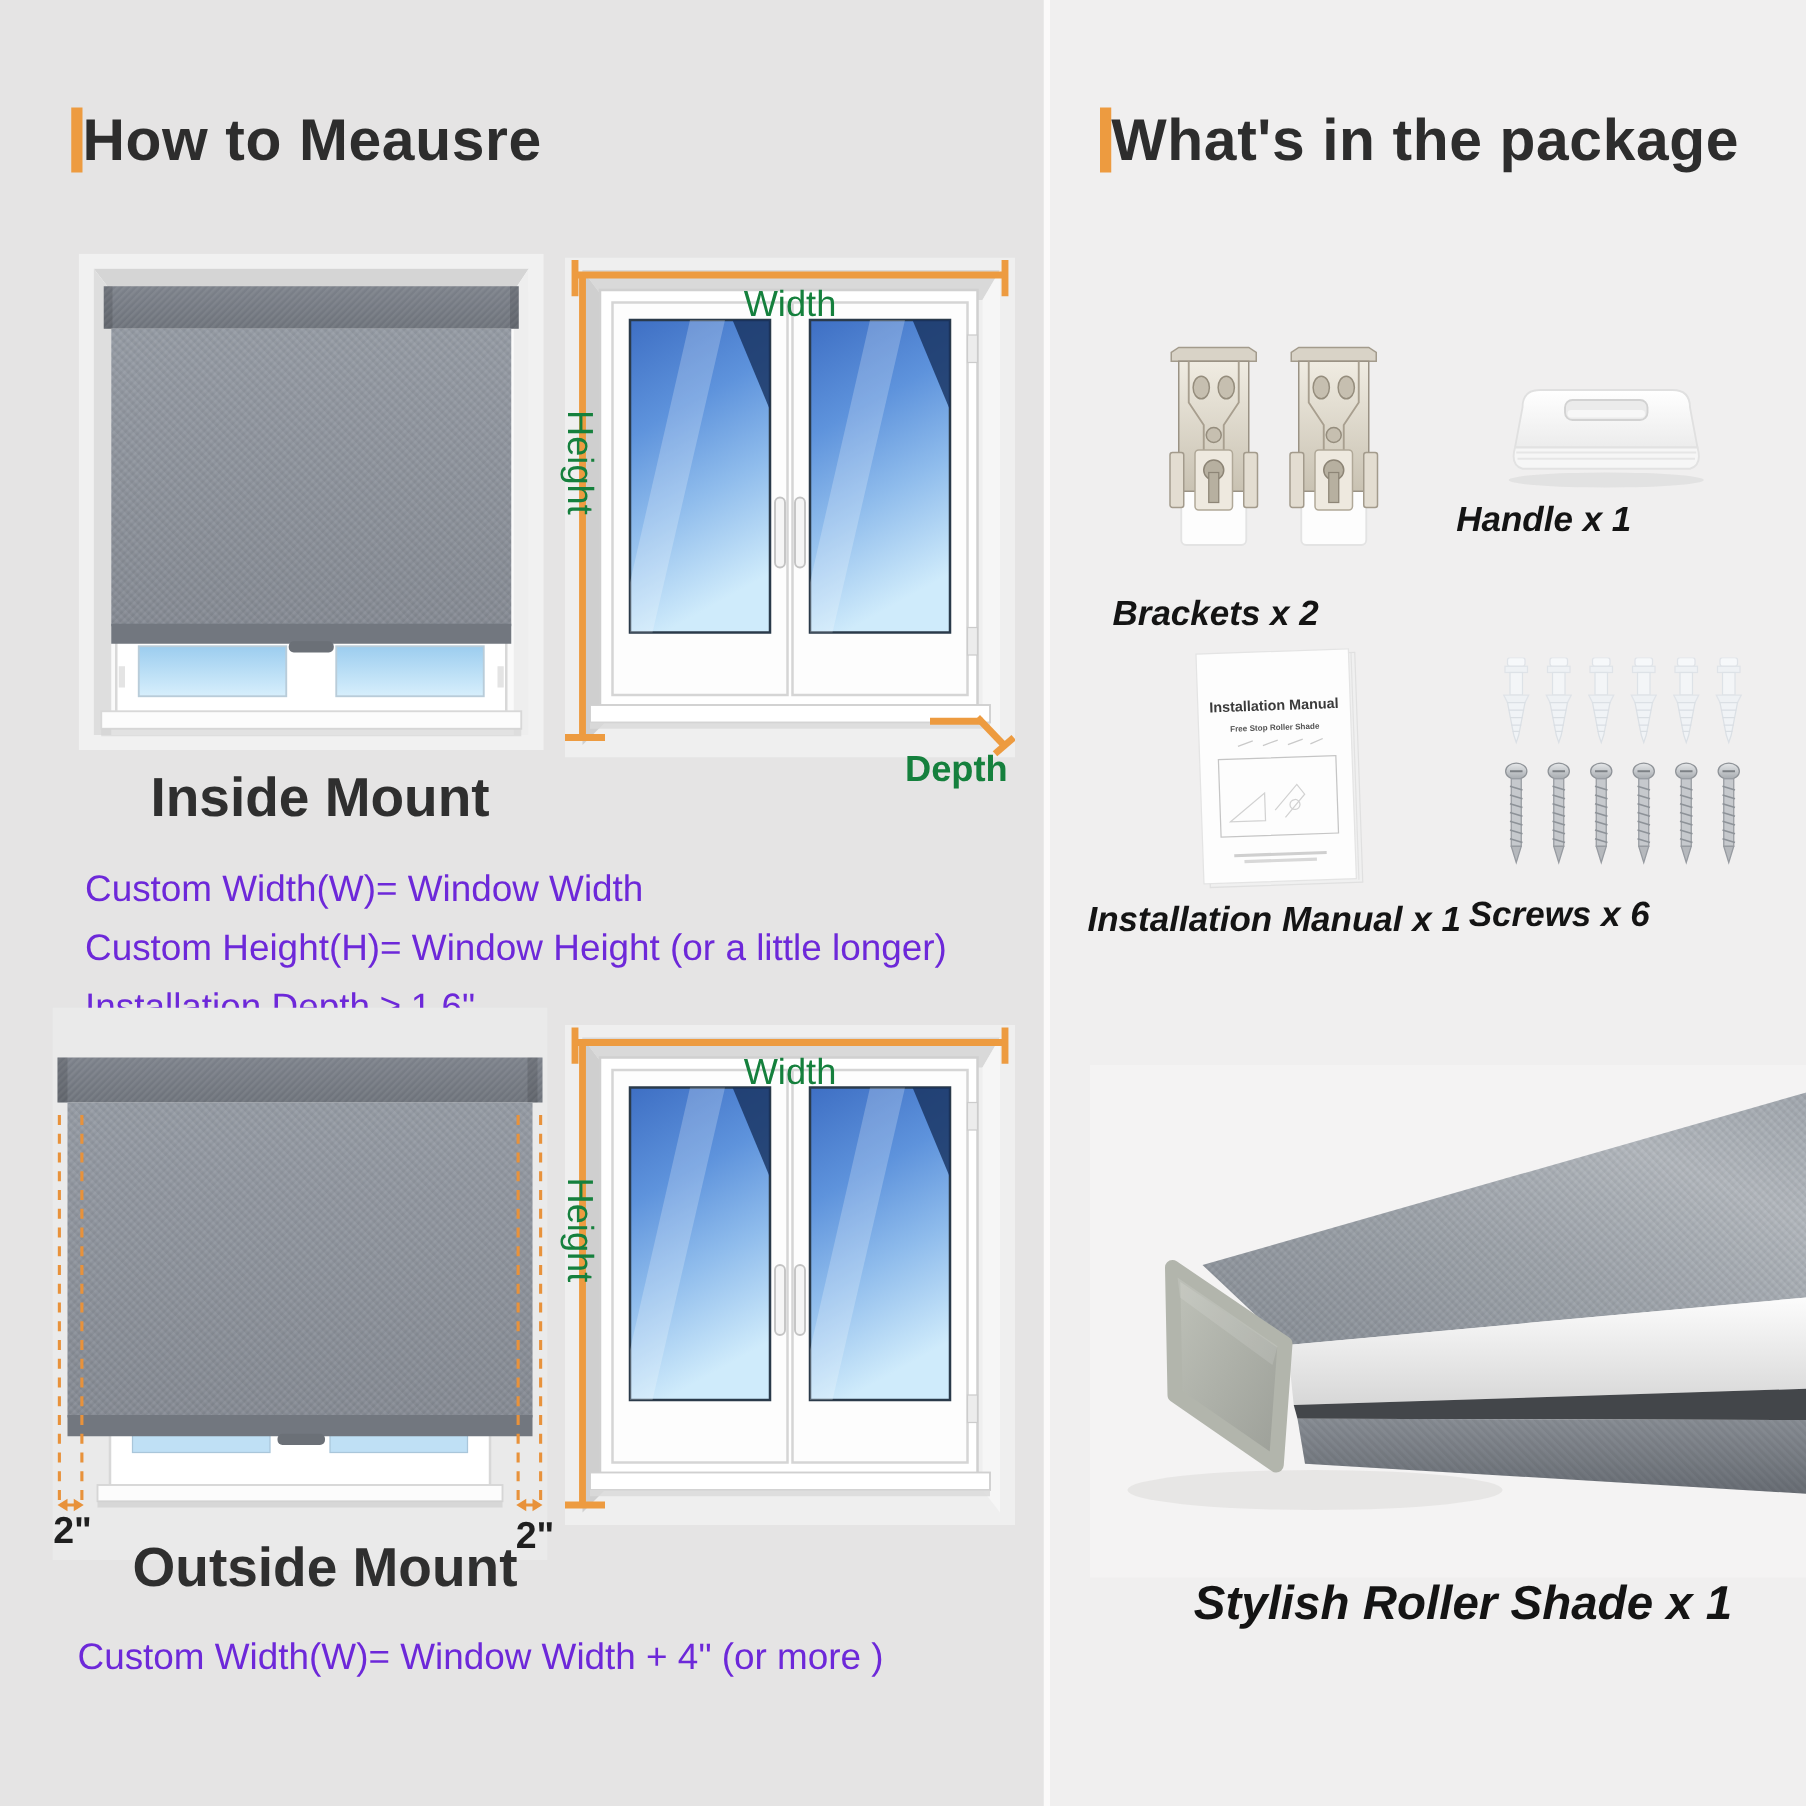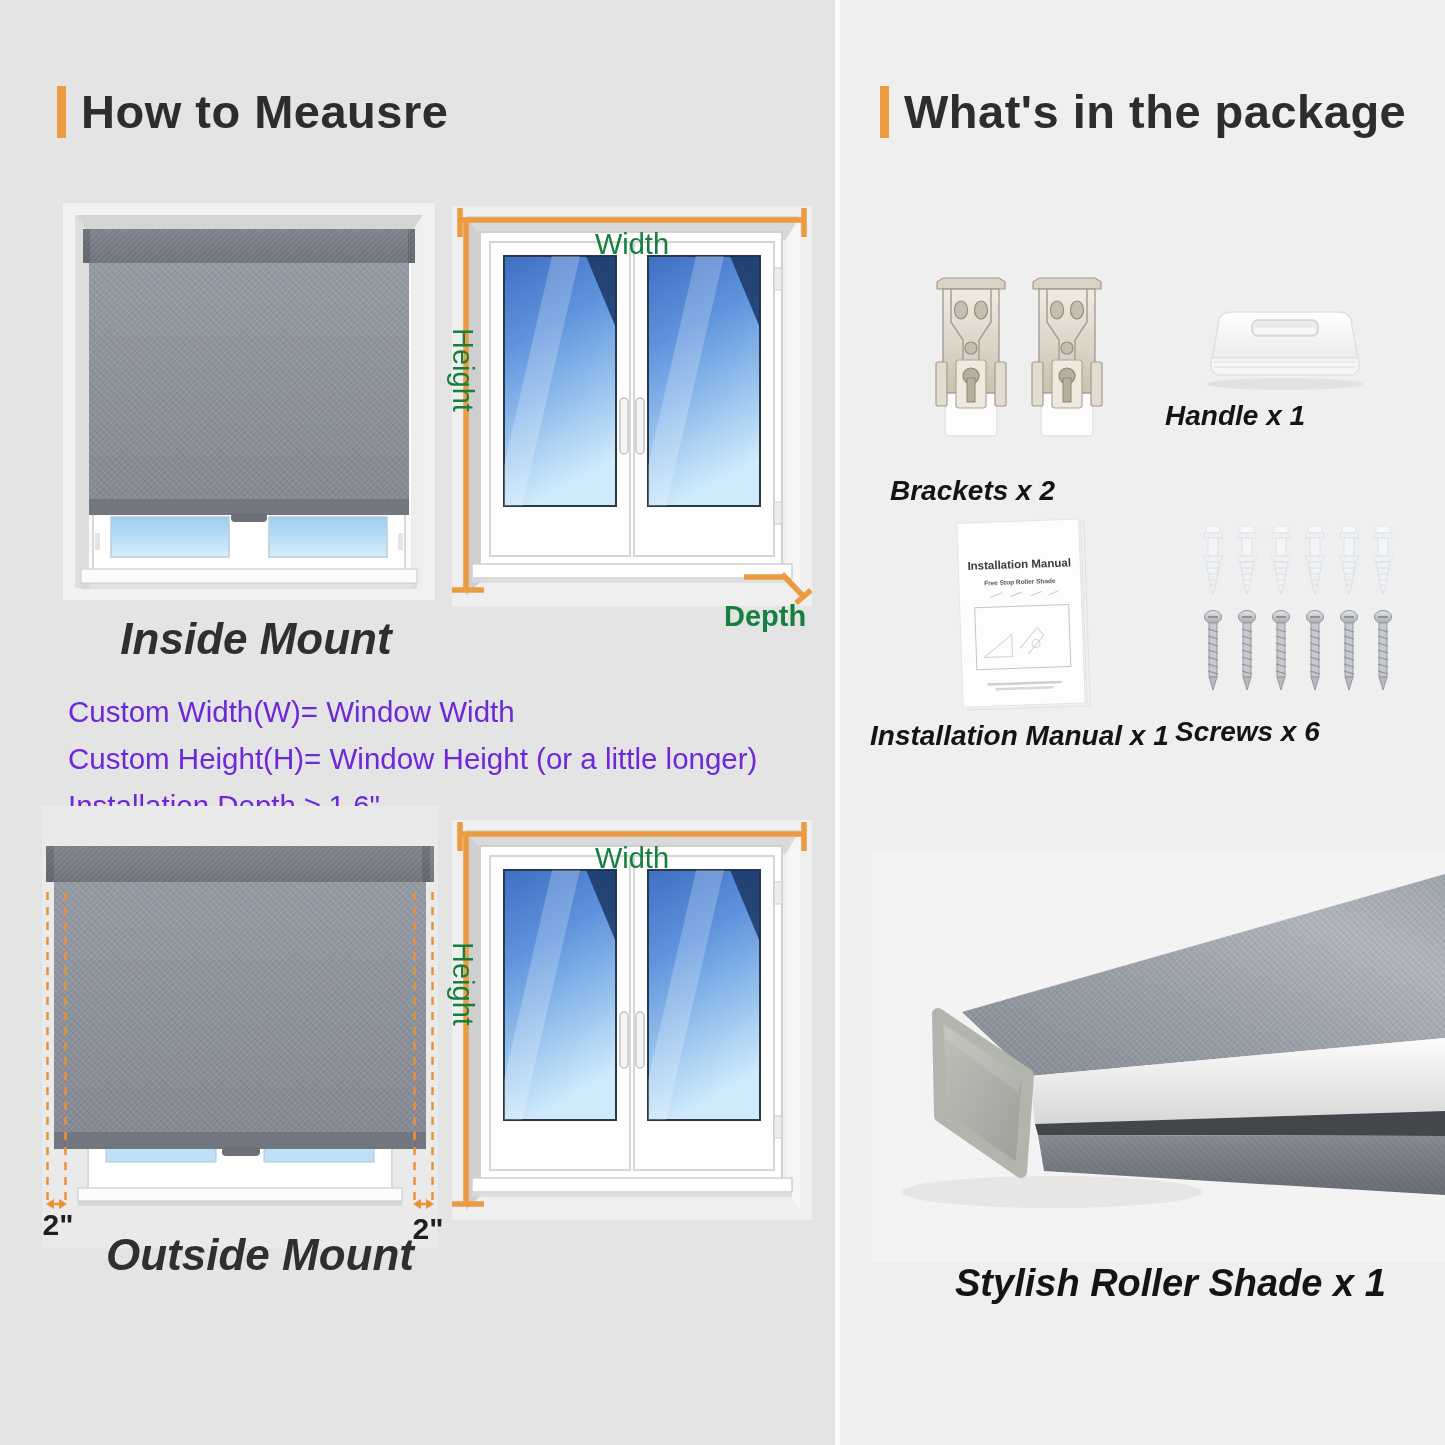--- a/index.html
+++ b/index.html
@@ -4,28 +4,28 @@
 <style>
   html,body{margin:0;padding:0;background:#ffffff;}
   .canvas{
     position:relative;width:1445px;height:1445px;overflow:hidden;
     background:#e5e4e4;
     font-family:"Liberation Sans", sans-serif;
     -webkit-font-smoothing:antialiased;
   }
   .right-bg{position:absolute;left:840px;top:0;width:605px;height:1445px;background:#f0efef;}
   .divider{position:absolute;left:835px;top:0;width:5px;height:1445px;background:#fbfafa;}
-  .sec-header{position:absolute;display:flex;align-items:center;gap:15px;}
+  .sec-header{position:absolute;display:flex;align-items:center;gap:0;}
   .accent-bar{width:9px;height:52px;background:#ED9B40;}
   .sec-title{font-size:47px;font-weight:bold;color:#2d2d2d;letter-spacing:0.5px;white-space:nowrap;}
   .fig{position:absolute;}
   .meas-label{position:absolute;font-size:29px;color:#15803d;white-space:nowrap;}
   .meas-label.vert{writing-mode:vertical-rl;}
   .meas-label.bold{font-weight:bold;margin-top:20px;}
-  .mount-heading{position:absolute;font-size:44px;font-weight:bold;color:#2f2f2f;text-align:center;white-space:nowrap;font-style:italic;}
+  .mount-heading{position:absolute;font-size:44px;font-weight:bold;color:#2f2f2f;text-align:center;white-space:nowrap;}
   .specs{position:absolute;}
   .spec{font-size:29.5px;color:#6d28d9;line-height:47px;white-space:nowrap;}
   .pkg-label{position:absolute;font-weight:bold;font-style:italic;font-size:28px;color:#141414;text-align:left;white-space:nowrap;}
   .pkg-label.big{font-size:38px;}
   .overhang{position:absolute;font-size:30px;font-weight:bold;color:#1f1f1f;text-align:center;width:40px;}
   svg{display:block;}
 </style>
 </head>
 <body>
 
@@ -262,20 +262,21 @@
         <line x1="0" y1="384" x2="32" y2="384"></line>
       </g>
     </svg>
     <div class="meas-label" style="left:0;right:0;top:22px;text-align:center;">Width</div>
     <div class="meas-label vert" style="left:-6px;top:122px;">Height</div>
   </div>
 
   <div class="mount-heading" style="left:40px;top:1230px;width:440px;">Outside Mount</div>
 
   <div class="specs" style="left:62px;top:1302px;">
+    <div class="spec">Custom Width(W)= Window Width + 4" (or more )</div>
   </div>
 
   <div class="sec-header" style="left:880px;top:84px;">
     <div class="accent-bar"></div>
     <div class="sec-title">What's in the package</div>
   </div>
 
   <div class="fig" style="left:933px;top:276px;">
     <svg width="172" height="162" viewBox="0 0 172 162">
       <g>

